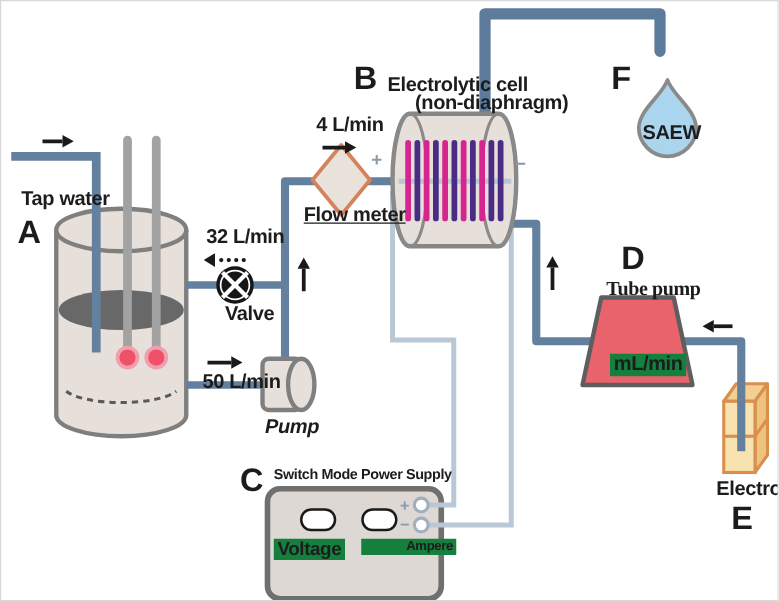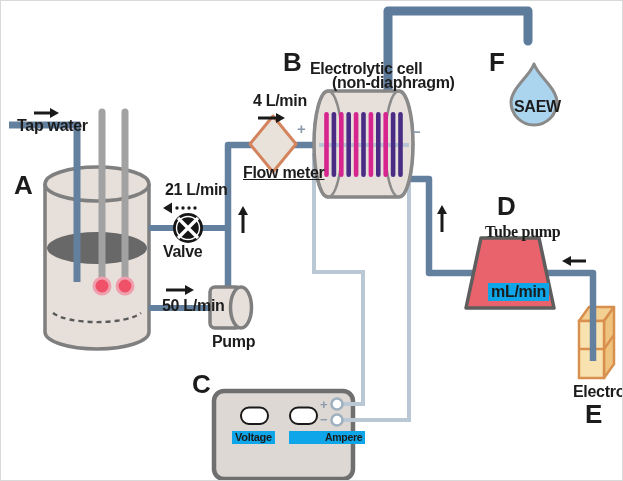--- a/index.html
+++ b/index.html
@@ -7,21 +7,21 @@
     position:relative;width:623px;height:481px;background:#ffffff;
     border:1px solid #d9d9d9;box-sizing:border-box;overflow:hidden;
     font-family:"Liberation Sans",sans-serif;
   }
   .stage svg{position:absolute;left:0;top:0;}
   .lbl{
     position:absolute;font-weight:bold;color:#1c1c1c;font-size:16px;
     white-space:nowrap;letter-spacing:-0.3px;line-height:1;
   }
   .letter{font-size:26px;font-weight:800;letter-spacing:0;}
-  .chip{background:#0ea5e9;padding:1px 3px;}
+  .chip{background:#15803d;padding:1px 3px;}
   .term-sign{color:#8b9aac;font-size:15px;font-weight:800;}
   .small-sign{font-size:13px;}
   .center{text-align:center;}
 </style>
 </head>
 <body>
 
 <div class="stage">
 
   <svg width="623" height="481" viewBox="0 0 623 481">
@@ -136,46 +136,47 @@
         <polygon points="436,213 446,213 441,204" stroke="none"></polygon>
       </g>
       <g>
         <line x1="585" y1="260" x2="570" y2="260" stroke-width="3"></line>
         <polygon points="570,255 570,265 561,260" stroke="none"></polygon>
       </g>
     </g>
   </svg>
 
   <div class="lbl letter" style="left:13px;top:171px;">A</div>
-  <div class="lbl" style="left:16px;top:117px;">Tap water</div>
+  <div class="lbl" style="left:16px;top:151px;">Tap water</div>
 
-  <div class="lbl" style="left:164px;top:181px;">21 L/min</div>
-  <div class="lbl" style="left:162px;top:243px;">Valve</div>
+  <div class="lbl" style="left:164px;top:181px;">32 L/min</div>
+  <div class="lbl" style="left:179px;top:243px;">Valve</div>
 
   <div class="lbl" style="left:161px;top:297px;">50 L/min</div>
-  <div class="lbl" style="left:211px;top:333px;">Pump</div>
+  <div class="lbl" style="left:211px;top:333px;font-style:italic;">Pump</div>
 
   <div class="lbl" style="left:252px;top:92px;">4 L/min</div>
   <div class="lbl" style="left:242px;top:164px;text-decoration:underline;">Flow meter</div>
 
   <div class="lbl letter" style="left:282px;top:48px;">B</div>
   <div class="lbl" style="left:309px;top:60px;">Electrolytic cell</div>
   <div class="lbl" style="left:303px;top:74px;padding-left:28px;">(non-diaphragm)</div>
   <div class="lbl term-sign" style="left:296px;top:120px;">+</div>
   <div class="lbl term-sign" style="left:411px;top:123px;">−</div>
 
   <div class="lbl letter" style="left:488px;top:48px;">F</div>
   <div class="lbl center" style="left:513px;top:98px;width:40px;">SAEW</div>
 
   <div class="lbl letter" style="left:496px;top:192px;">D</div>
   <div class="lbl" style="left:484px;top:223px;font-family:Liberation Serif, serif;">Tube pump</div>
   <div class="lbl chip" style="left:487px;top:282px;">mL/min</div>
 
   <div class="lbl letter" style="left:191px;top:370px;">C</div>
-  <div class="lbl chip" style="left:231px;top:430px;font-size:11px;">Voltage</div>
+  <div class="lbl" style="left:218px;top:374px;font-size:11.5px;">Switch Mode Power Supply</div>
+  <div class="lbl chip" style="left:218px;top:430px;font-size:15px;">Voltage</div>
   <div class="lbl chip" style="left:288px;top:430px;font-size:10.5px;padding-left:36px;">Ampere</div>
   <div class="lbl term-sign small-sign" style="left:319px;top:397px;">+</div>
   <div class="lbl term-sign small-sign" style="left:319px;top:412px;">−</div>
 
   <div class="lbl" style="left:572px;top:383px;">Electrolyte</div>
   <div class="lbl letter" style="left:584px;top:400px;">E</div>
 
 </div>
 
 </body></html>

